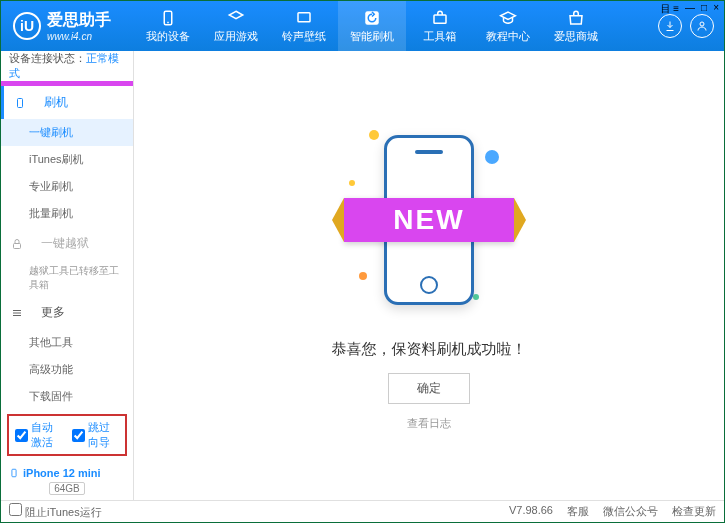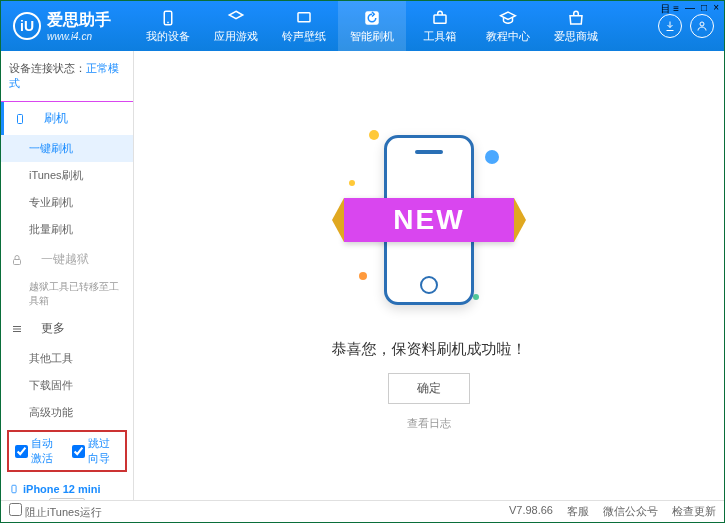--- a/index.html
+++ b/index.html
@@ -11,21 +11,21 @@
 .logo-url { font-size: 10px; opacity: .9; font-style: italic; }
 .nav { display: flex; flex: 1; height: 100%; }
 .nav-item { width: 68px; display: flex; flex-direction: column; align-items: center; justify-content: center; cursor: pointer; font-size: 11px; gap: 2px; }
 .nav-item.active { background: rgba(255,255,255,.15); }
 .nav-icon { width: 18px; height: 18px; }
 .header-right { display: flex; align-items: center; gap: 8px; padding: 0 10px; }
 .sys-btns { position: absolute; top: 2px; right: 6px; display: flex; gap: 6px; font-size: 10px; }
 .circle-btn { width: 24px; height: 24px; border: 1.5px solid #fff; border-radius: 50%; display: flex; align-items: center; justify-content: center; cursor: pointer; }
 .body-area { display: flex; height: calc(100% - 50px - 22px); }
 .sidebar { width: 133px; border-right: 1px solid #e0e0e0; display: flex; flex-direction: column; overflow: hidden; }
-.conn-status { padding: 10px 8px; font-size: 11px; color: #555; border-bottom: 1px solid #d946ef; }
+.conn-status { padding: 0 8px; font-size: 11px; color: #555; border-bottom: 5px solid #d946ef; }
 .conn-status .val { color: #1a8cff; }
 .side-section { padding: 8px 10px; display: flex; align-items: center; gap: 18px; color: #555; font-size: 12px; }
 .side-section.blue { color: #1a8cff; border-left: 3px solid #1a8cff; }
 .side-item { padding: 6px 10px 6px 28px; font-size: 11px; color: #666; cursor: pointer; }
 .side-item.active { background: #e6f2ff; color: #1a8cff; }
 .side-note { padding: 4px 10px 4px 28px; font-size: 10px; color: #999; line-height: 1.4; }
 .checkbox-row { border: 2px solid #c33; margin: 4px 6px; padding: 4px 6px; display: flex; gap: 10px; font-size: 11px; color: #1a8cff; }
 .checkbox-row label { display: flex; align-items: center; gap: 3px; cursor: pointer; }
 .device-box { padding: 6px 8px; font-size: 11px; text-align: center; }
 .device-name { color: #1a8cff; font-weight: bold; display: flex; align-items: center; gap: 4px; }
@@ -161,22 +161,22 @@
 
     <div class="side-section">
       <svg class="sec-icon" viewBox="0 0 24 24" fill="none" stroke="#666" stroke-width="2">
           <line x1="4" y1="7" x2="20" y2="7"></line>
           <line x1="4" y1="12" x2="20" y2="12"></line>
           <line x1="4" y1="17" x2="20" y2="17"></line>
         </svg>
       <span>更多</span>
     </div>
     <div class="side-item">其他工具</div>
+    <div class="side-item">高级功能</div>
     <div class="side-item">下载固件</div>
-    <div class="side-item">高级功能</div>
 
     <div class="checkbox-row">
       <label>
           <input type="checkbox" checked="" style="">
           <span>自动激活</span>
         </label>
       <label>
           <input type="checkbox" checked="" style="">
           <span>跳过向导</span>
         </label>

